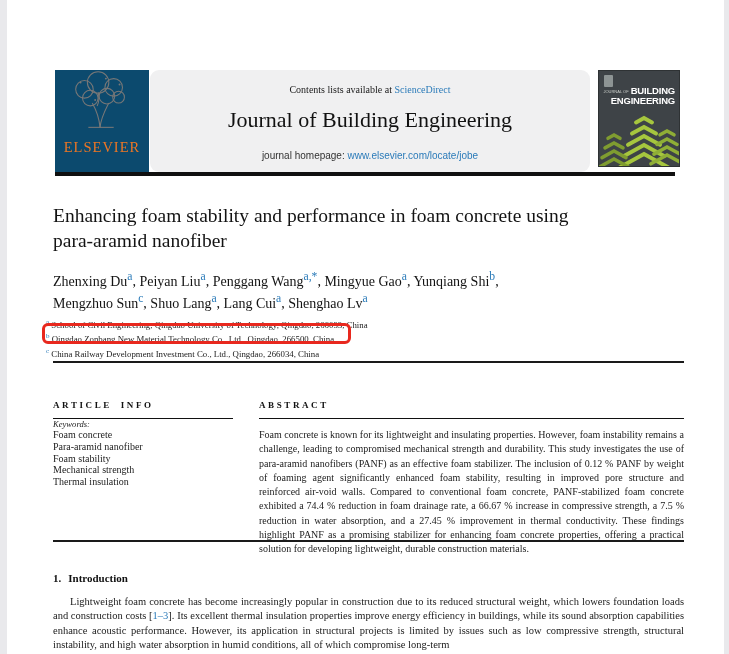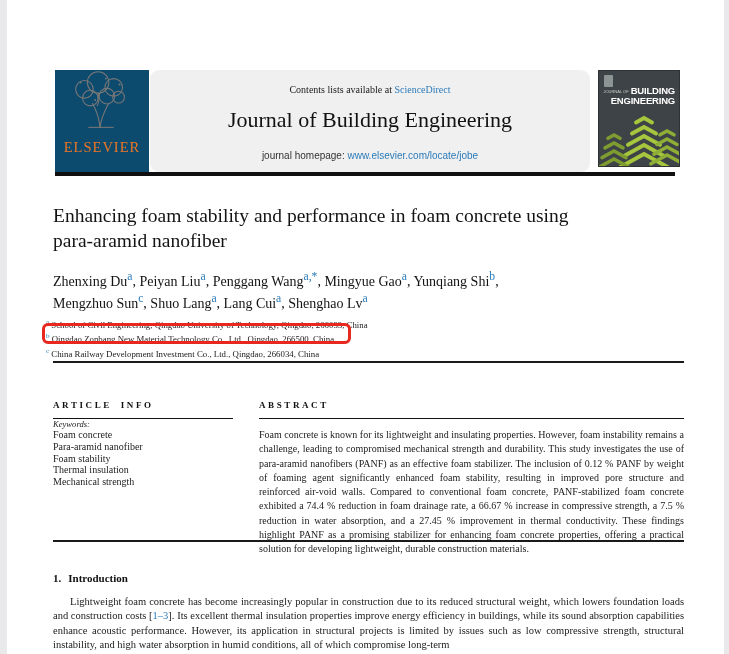--- a/index.html
+++ b/index.html
@@ -176,22 +176,22 @@
 
   <div class="rule1"></div>
 
   <div class="twocol">
     <div class="col-info">
       <div class="sec-heading">ARTICLE INFO</div>
       <div class="keywords-label">Keywords:</div>
       <div class="keyword">Foam concrete</div>
       <div class="keyword">Para-aramid nanofiber</div>
       <div class="keyword">Foam stability</div>
+      <div class="keyword">Mechanical strength</div>
       <div class="keyword">Thermal insulation</div>
-      <div class="keyword">Mechanical strength</div>
     </div>
     <div class="col-abs">
       <div class="sec-heading">ABSTRACT</div>
       <div class="abstract-text">Foam concrete is known for its lightweight and insulating properties. However, foam instability remains a challenge, leading to compromised mechanical strength and durability. This study investigates the use of para-aramid nanofibers (PANF) as an effective foam stabilizer. The inclusion of 0.12 % PANF by weight of foaming agent significantly enhanced foam stability, resulting in improved pore structure and reinforced air-void walls. Compared to conventional foam concrete, PANF-stabilized foam concrete exhibited a 74.4 % reduction in foam drainage rate, a 66.67 % increase in compressive strength, a 7.5 % reduction in water absorption, and a 27.45 % improvement in thermal conductivity. These findings highlight PANF as a promising stabilizer for enhancing foam concrete properties, offering a practical solution for developing lightweight, durable construction materials.</div>
     </div>
   </div>
 
   <div class="rule2"></div>
 
   <div class="intro-heading">

